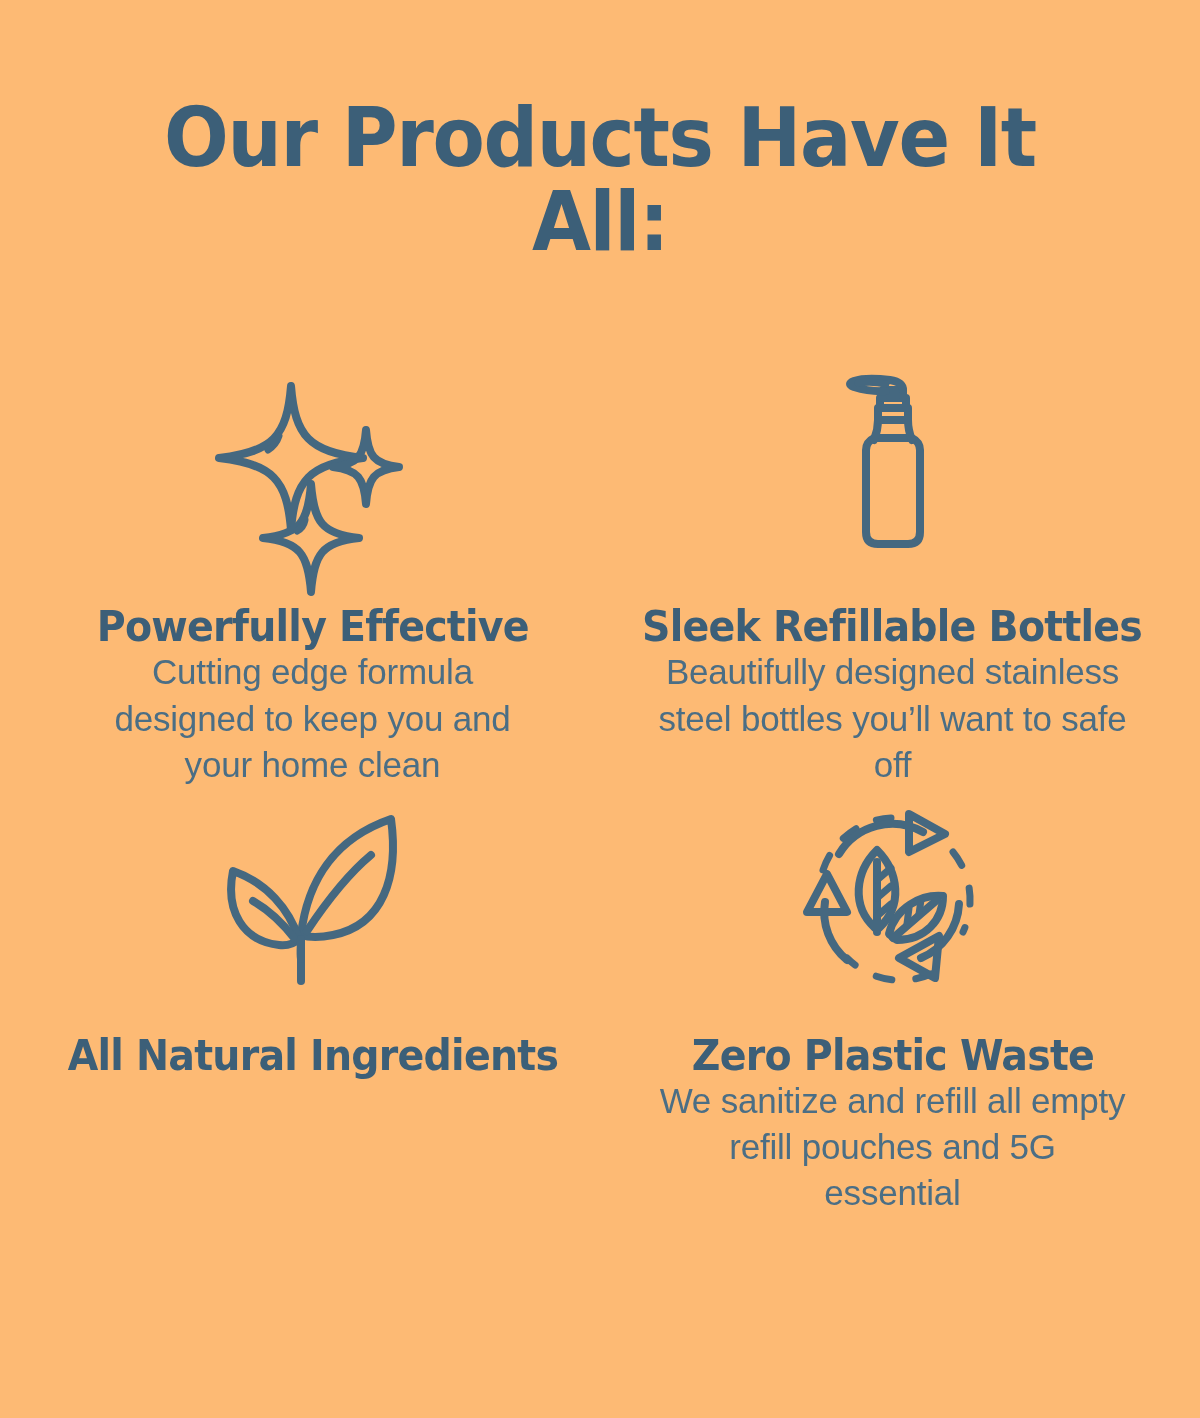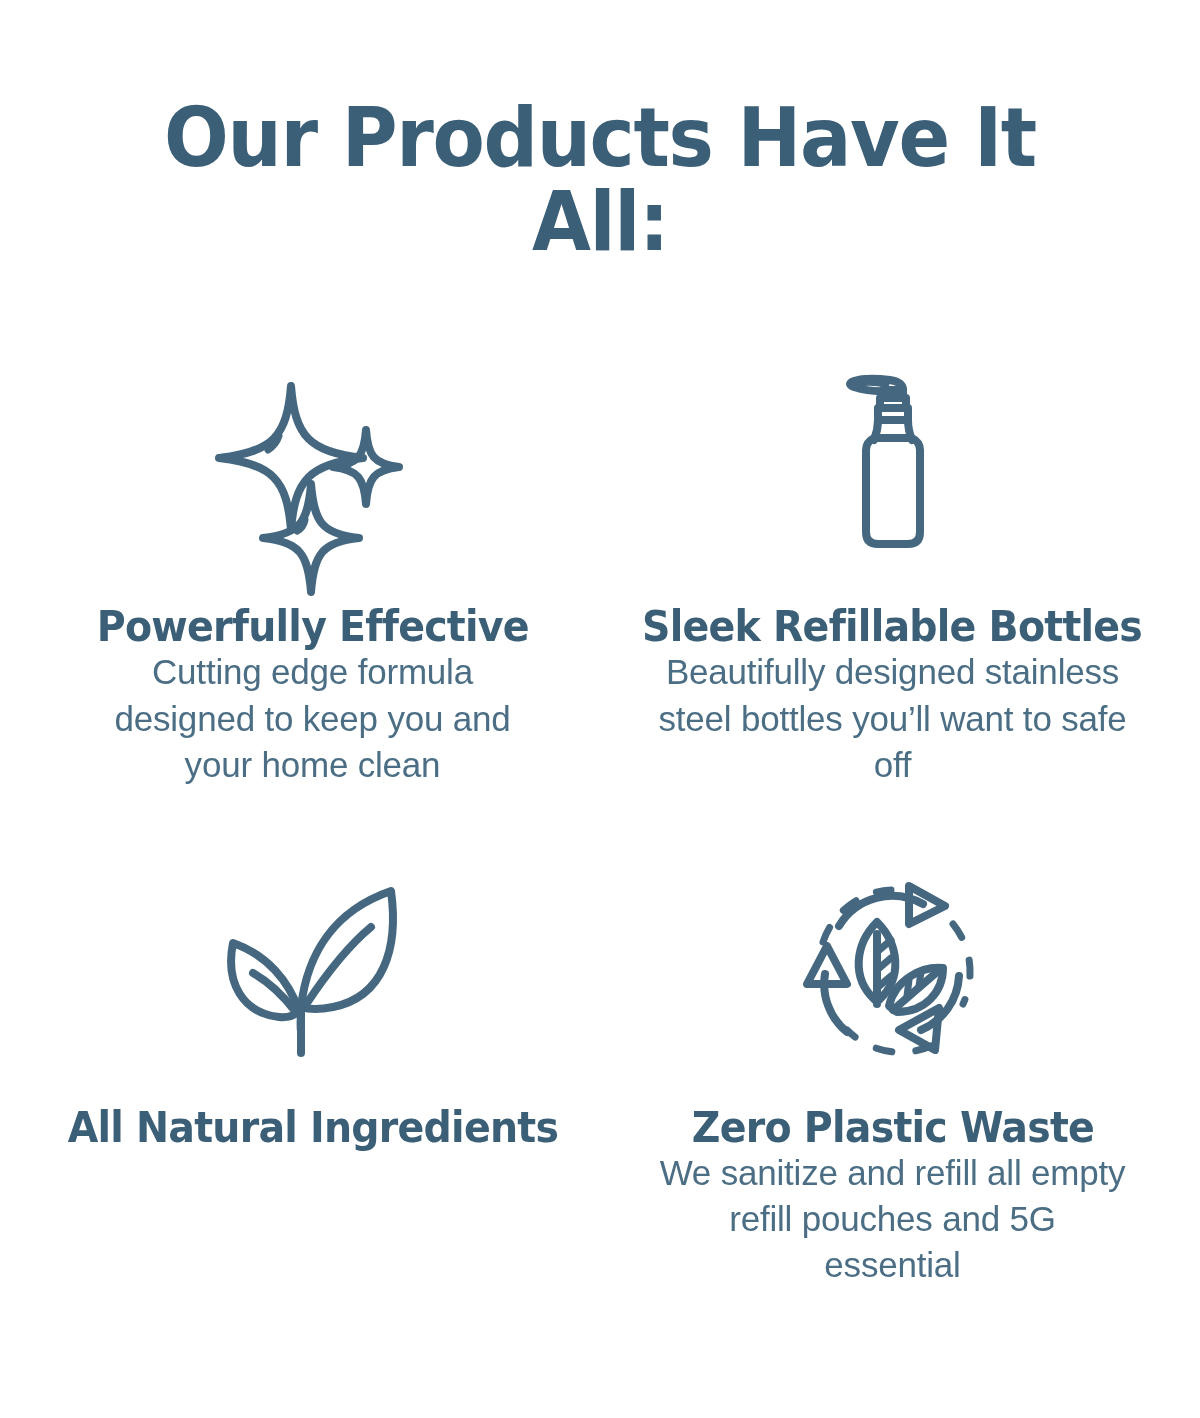--- a/index.html
+++ b/index.html
@@ -11,21 +11,21 @@
 
   body {
     background: #e2e8f0;
     font-family: "Liberation Sans", sans-serif;
     overflow: hidden;
   }
 
   .poster {
     width: 1200px;
     height: 1418px;
-    background: #ffffff;
+    background: #fdba74;
     display: flex;
     flex-direction: column;
     align-items: center;
     padding-top: 96px;
   }
 
   
   .page-title {
     font-family: "DejaVu Sans", sans-serif;
     font-weight: 700;
@@ -38,21 +38,20 @@
     transform: scaleX(0.93);
   }
 
   
   .feature-grid {
     width: 1160px;
     margin-top: 96px;
     display: grid;
     grid-template-columns: 585px 575px;
     grid-template-rows: auto auto;
-    row-gap: 72px;
   }
 
   .feature-card {
     display: flex;
     flex-direction: column;
     align-items: center;
     text-align: center;
   }
 
   .card-icon {

